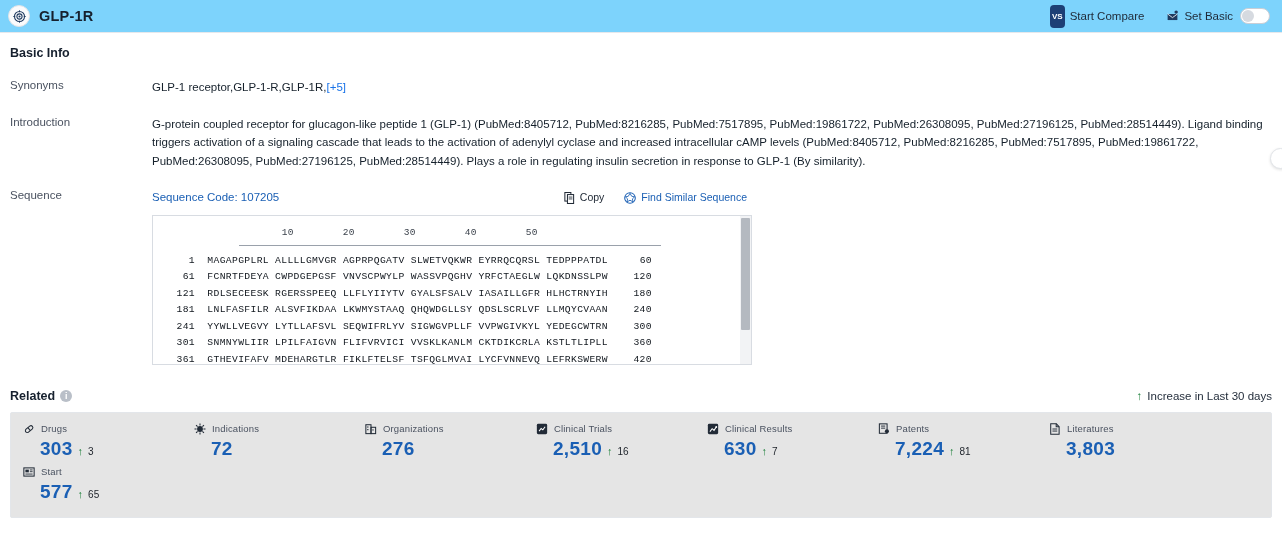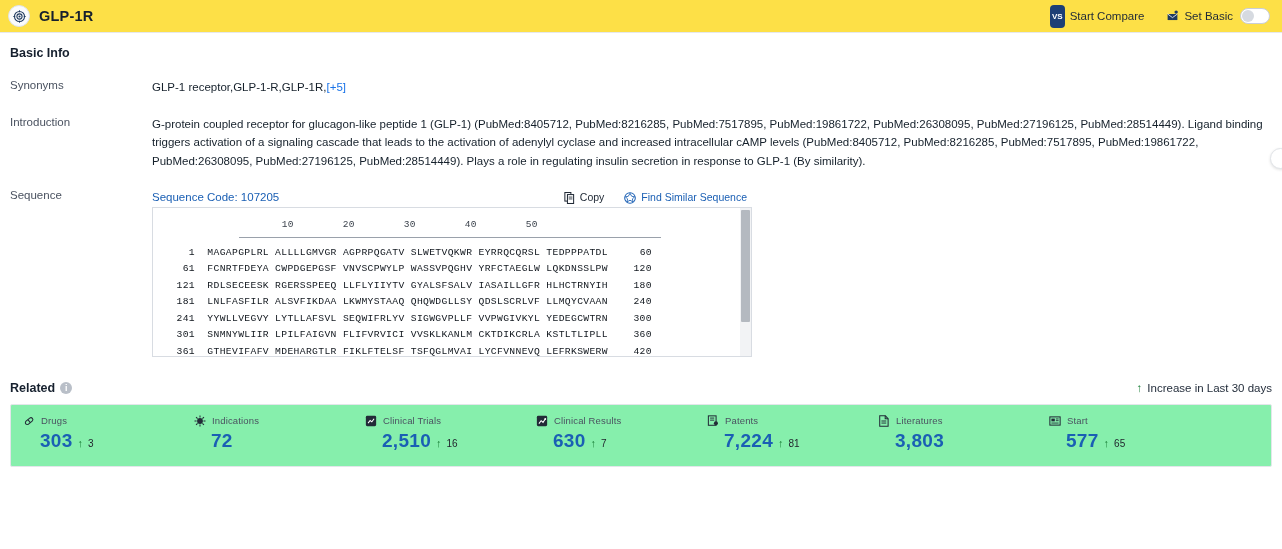--- a/index.html
+++ b/index.html
@@ -15,21 +15,21 @@
     position: relative;
   }
 
   
   .topbar {
     height: 33px;
     display: flex;
     align-items: center;
     padding: 0 12px 0 8px;
     border-bottom: 1px solid #e6e8ec;
-    background: #fde047;
+    background: #7dd3fc;
     position: relative;
   }
   .topbar-left { display: flex; align-items: center; gap: 9px; }
   .target-badge {
     width: 22px; height: 22px; border-radius: 50%;
     border: 1px solid #dfe3e8; background: #fafbfc;
     display: flex; align-items: center; justify-content: center;
   }
   .page-title {
     font-size: 14.5px; font-weight: bold; color: #16202e; letter-spacing: .2px;
@@ -72,20 +72,21 @@
   .more-link { color: #1a73e8; text-decoration: none; cursor: pointer; }
 
   
   .seq-head { display: flex; align-items: center; width: 100%; }
   .seq-code { color: #1a5fb4; font-size: 11.5px; cursor: pointer; }
   .seq-tools { margin-left: auto; display: flex; align-items: center; gap: 20px; padding-right: 525px; }
   .seq-tool { display: flex; align-items: center; gap: 5px; font-size: 10.5px; color: #222b37; cursor: pointer; }
   .seq-tool.blue { color: #1a5fb4; }
 
   .seq-box {
+    margin-top: 8px;
     width: 600px;
     height: 150px;
     border: 1px solid #d8dce2;
     background: #fff;
     position: relative;
     overflow: hidden;
   }
   .seq-inner { padding: 8px 0 0 0; }
   .ruler {
     font-family: "Liberation Mono", monospace;
@@ -126,21 +127,21 @@
   .legend {
     margin-left: auto; font-size: 11.5px; color: #1f2937;
     display: flex; align-items: center; gap: 5px;
   }
   .up { color: #1a7f37; font-weight: bold; }
 
   .stats-card {
     margin-top: 9px;
     border: 1px solid #e3e6ea;
     border-radius: 2px;
-    background: #86efac;
+    background: #e5e5e5;
     padding: 10px 0 8px 0;
     display: flex;
     flex-wrap: wrap;
     width: 1262px;
   }
   .stat {
     width: 171px; padding-left: 12px; margin-bottom: 6px;
   }
   .stat-head {
     display: flex; align-items: center; gap: 6px;
@@ -317,20 +318,37 @@
           <span>Indications</span>
         </div>
         <div class="stat-body">
           <span class="stat-num">72</span>
         </div>
       </div>
       <div class="stat">
         <div class="stat-head">
           <span>
             <svg width="12" height="12" viewBox="0 0 14 14">
+              <rect x="1" y="2" width="6" height="10.4" fill="none" stroke="#222b37" stroke-width="1.2"></rect>
+              <rect x="7" y="5" width="5.4" height="7.4" fill="none" stroke="#222b37" stroke-width="1.2"></rect>
+              <rect x="2.6" y="4" width="1.4" height="1.4" fill="#222b37"></rect>
+              <rect x="2.6" y="7" width="1.4" height="1.4" fill="#222b37"></rect>
+              <rect x="8.6" y="7.4" width="1.4" height="1.4" fill="#222b37"></rect>
+            </svg>
+          </span>
+          <span>Organizations</span>
+        </div>
+        <div class="stat-body">
+          <span class="stat-num">276</span>
+        </div>
+      </div>
+      <div class="stat">
+        <div class="stat-head">
+          <span>
+            <svg width="12" height="12" viewBox="0 0 14 14">
               <rect x="1" y="1" width="12" height="12" rx="1.6" fill="#222b37"></rect>
               <path d="M3.6 9.4 L6 6.4 L8 8 L10.6 4.4" fill="none" stroke="#fff" stroke-width="1.2"></path>
             </svg>
           </span>
           <span>Clinical Trials</span>
         </div>
         <div class="stat-body">
           <span class="stat-num">2,510</span>
           <span class="arrow-up">↑</span>
           <span class="stat-delta">16</span>

